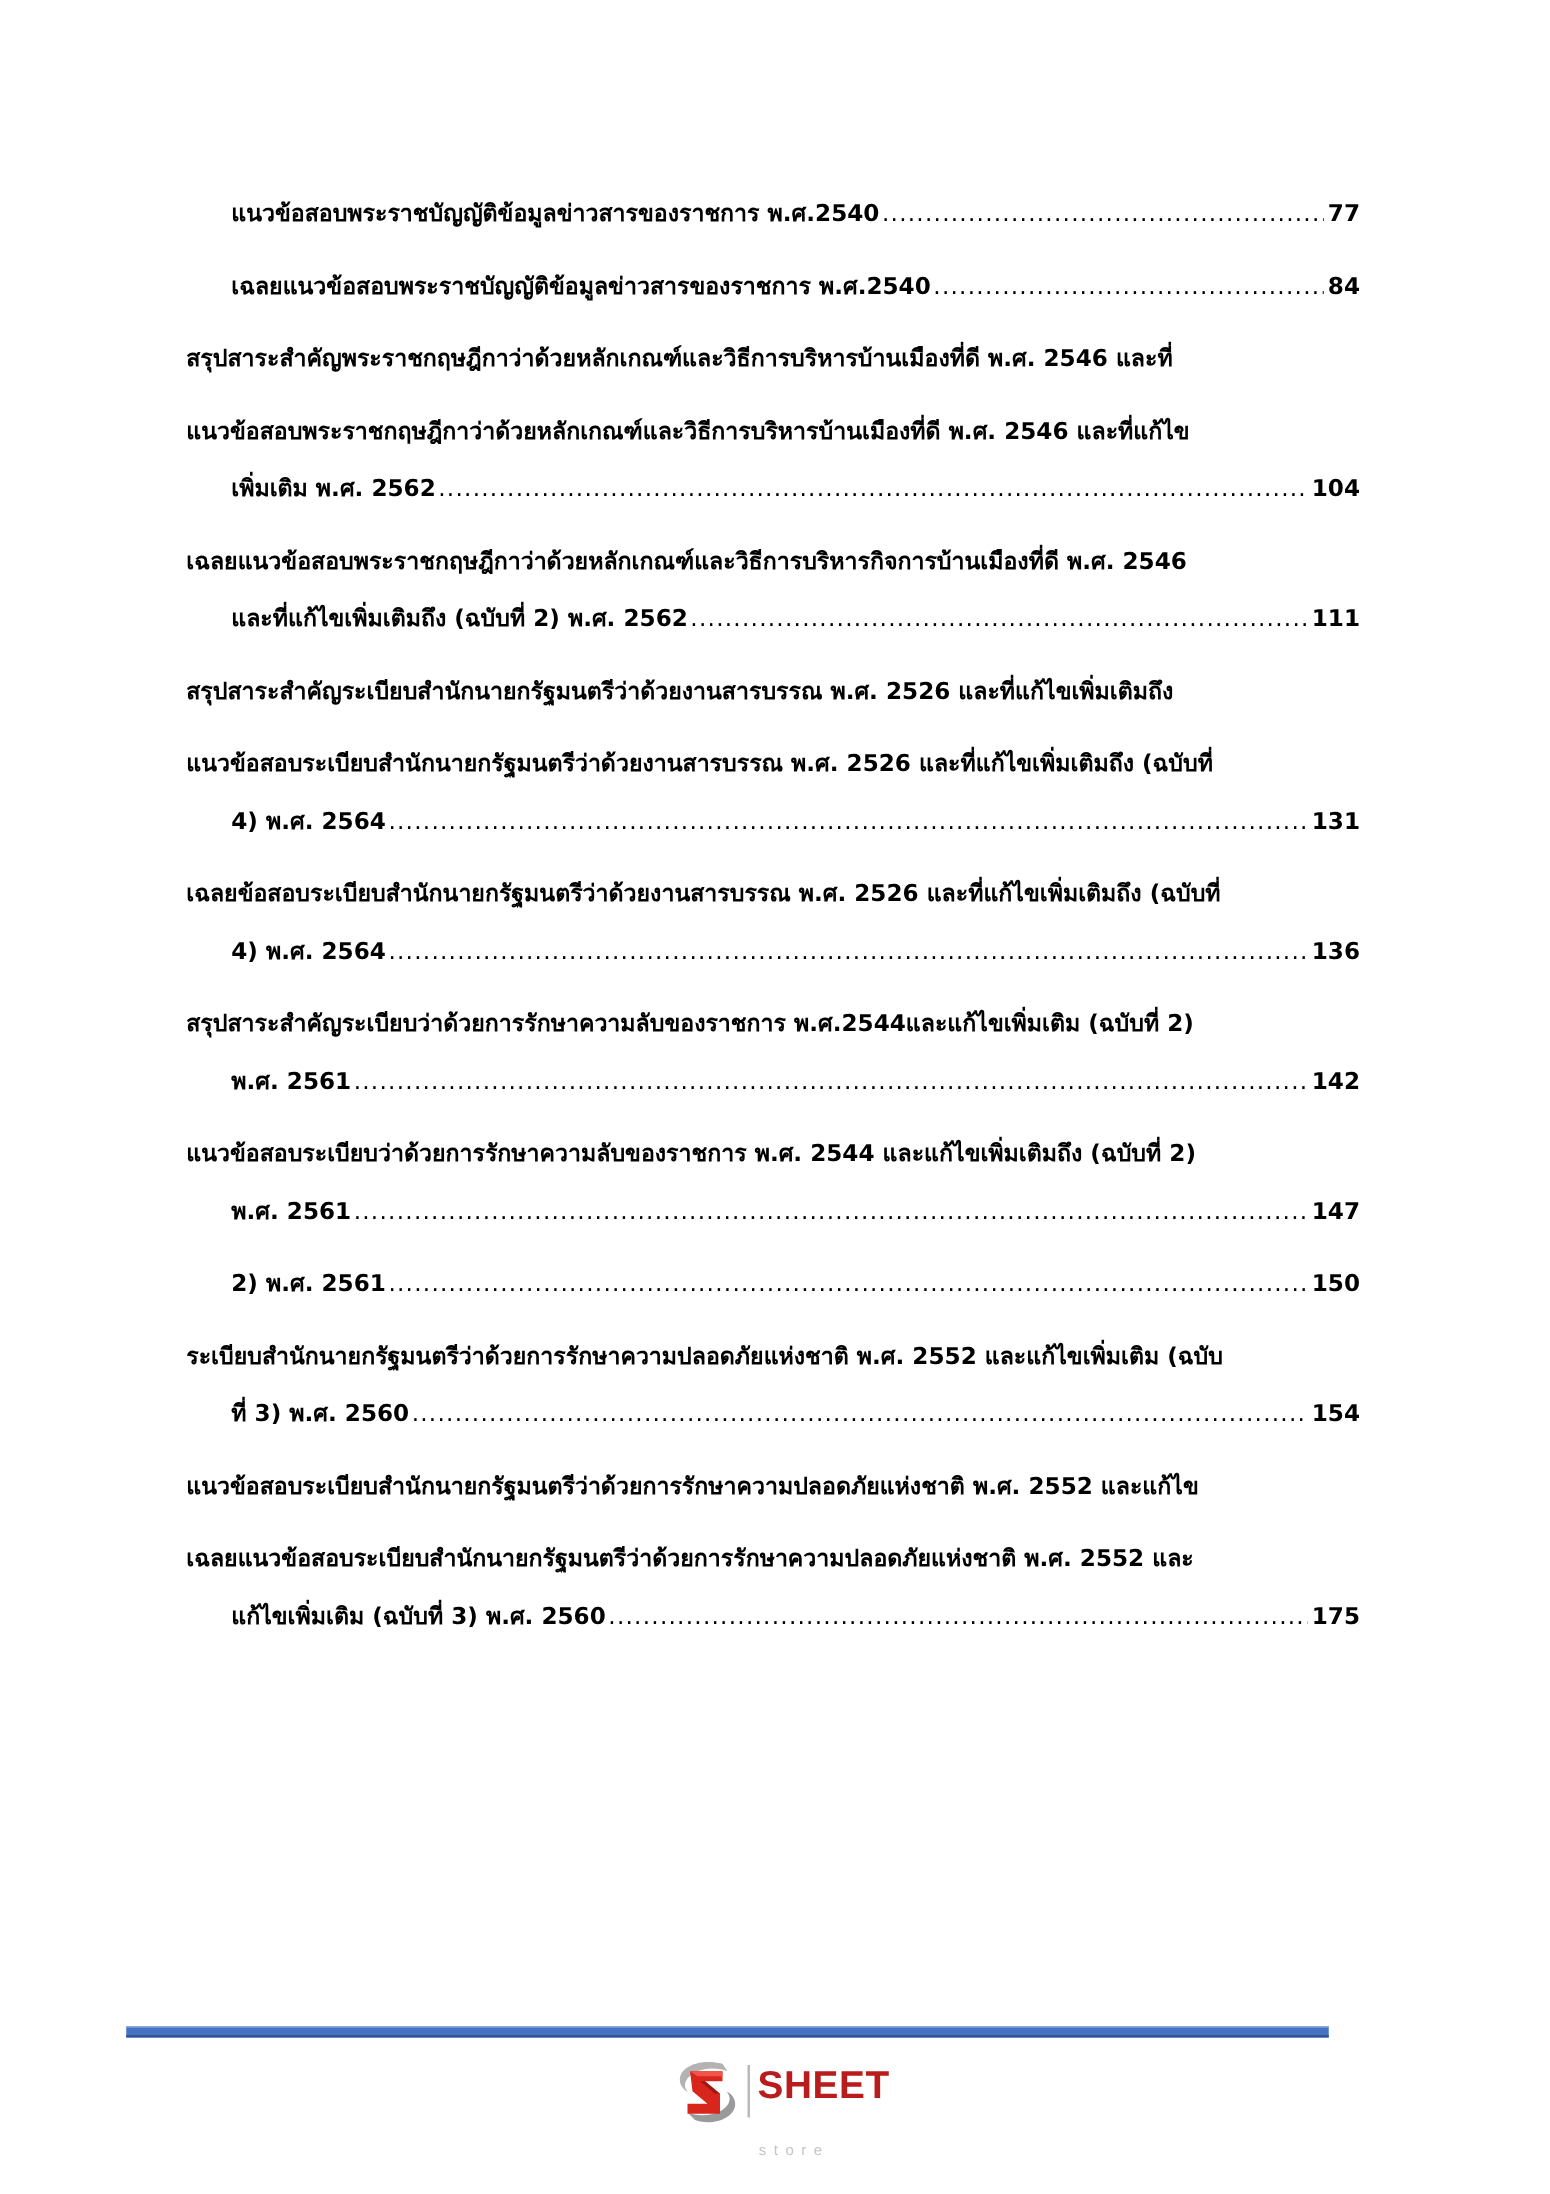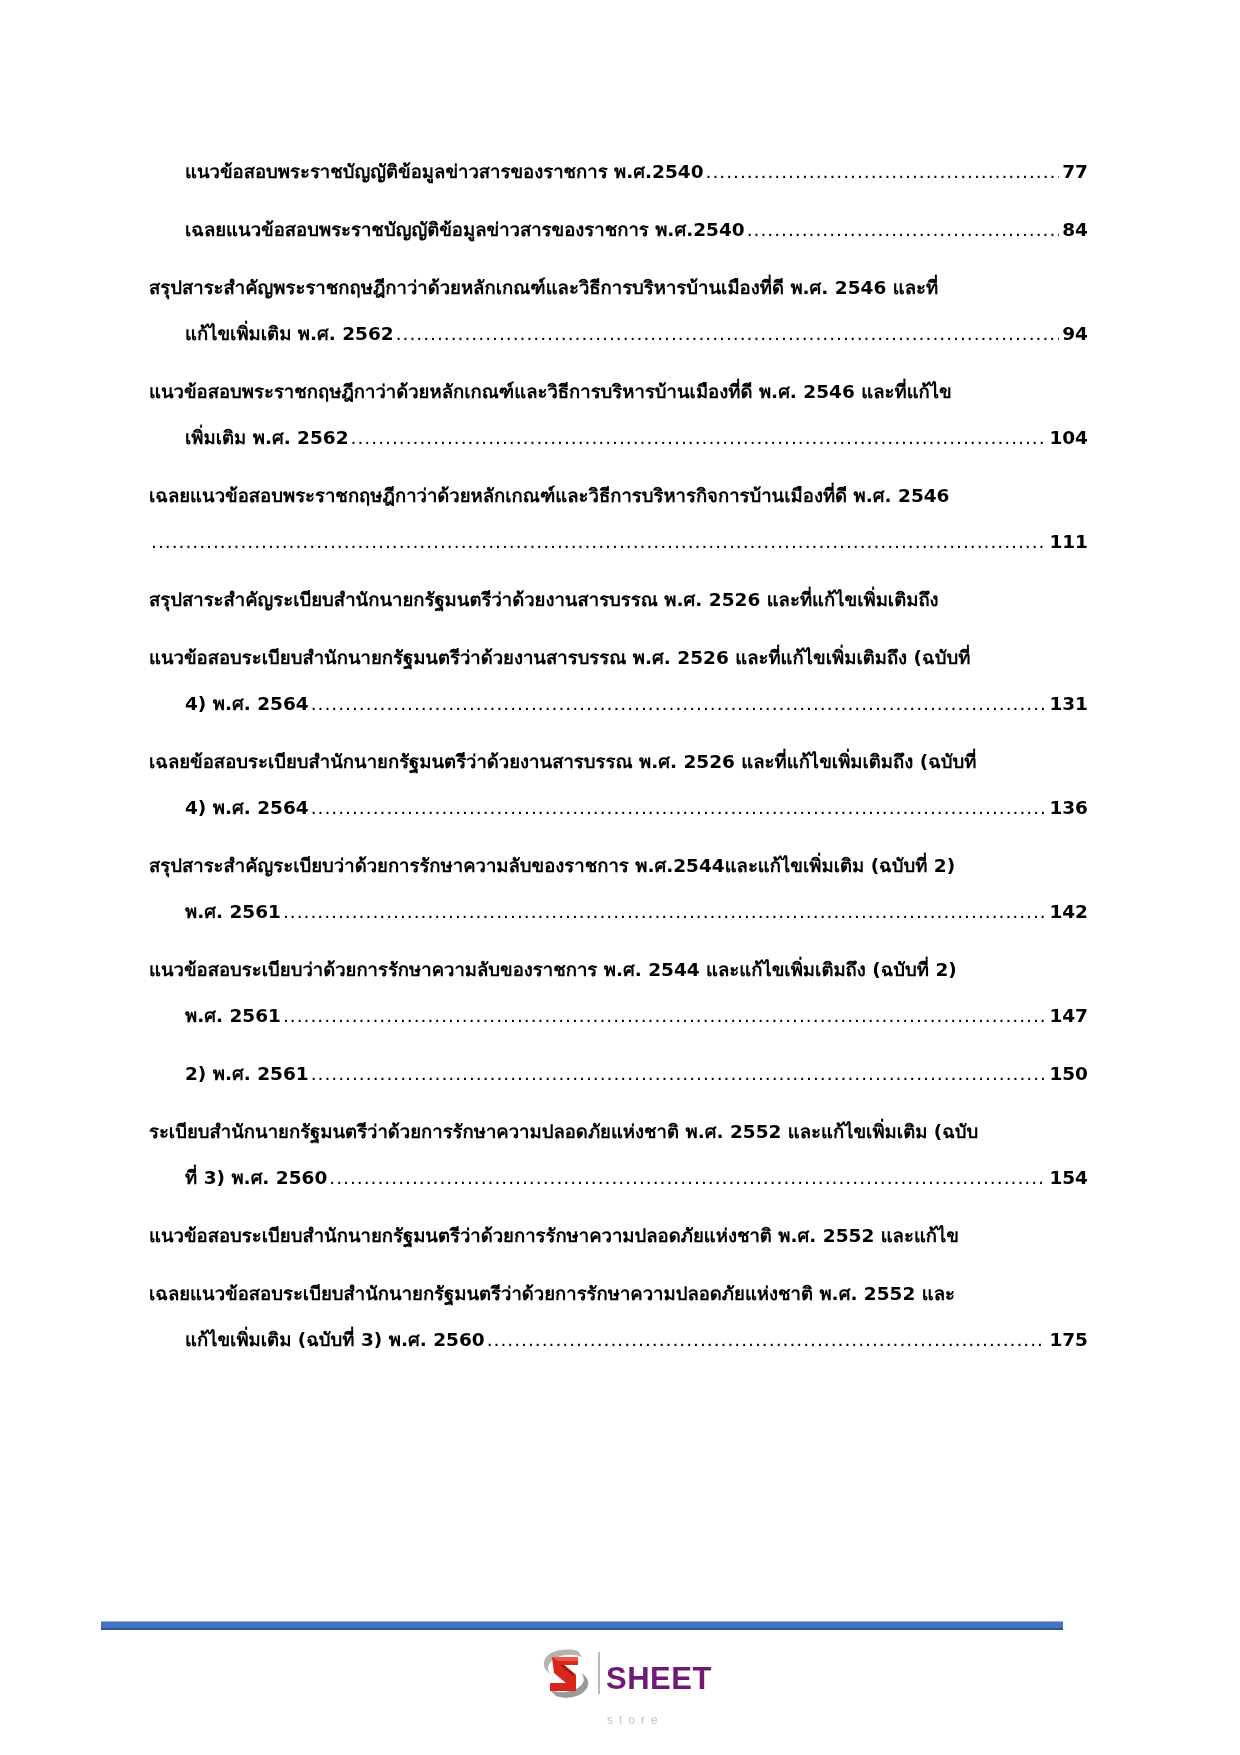--- a/index.html
+++ b/index.html
@@ -81,26 +81,26 @@
       position: absolute;
       left: 60px;
       top: 4px;
       width: 2px;
       height: 42px;
       background: #b9b9b9;
     }
     .logo-word {
       position: absolute;
       left: 68px;
-      top: 15px;
+      top: 4px;
       font-family: "Liberation Sans", sans-serif;
       font-weight: bold;
       font-size: 31px;
       line-height: 31px;
-      color: #701a75;
+      color: #b91c1c;
       letter-spacing: 0.5px;
     }
     .logo-sub {
       position: absolute;
       left: 69px;
       top: 33px;
       font-family: "Liberation Sans", sans-serif;
       font-size: 12px;
       line-height: 12px;
       color: #c4c4c4;
@@ -121,37 +121,33 @@
     </div>
     <div class="toc-entry">
       <div class="toc-line last">
         <span class="txt">เฉลยแนวข้อสอบพระราชบัญญัติข้อมูลข่าวสารของราชการ พ.ศ.2540</span>
         <span class="leader"></span>
         <span class="pg">84</span>
       </div>
     </div>
     <div class="toc-entry">
       <div class="toc-line">สรุปสาระสำคัญพระราชกฤษฎีกาว่าด้วยหลักเกณฑ์และวิธีการบริหารบ้านเมืองที่ดี พ.ศ. 2546 และที่</div>
-      <div class="toc-line last">
-        <span class="txt">แก้ไขเพิ่มเติม พ.ศ. 2562</span>
-        <span class="leader"></span>
-        <span class="pg">94</span>
-      </div>
     </div>
     <div class="toc-entry">
       <div class="toc-line">แนวข้อสอบพระราชกฤษฎีกาว่าด้วยหลักเกณฑ์และวิธีการบริหารบ้านเมืองที่ดี พ.ศ. 2546 และที่แก้ไข</div>
       <div class="toc-line last">
         <span class="txt">เพิ่มเติม พ.ศ. 2562 </span>
         <span class="leader"></span>
         <span class="pg">104</span>
       </div>
     </div>
     <div class="toc-entry">
       <div class="toc-line">เฉลยแนวข้อสอบพระราชกฤษฎีกาว่าด้วยหลักเกณฑ์และวิธีการบริหารกิจการบ้านเมืองที่ดี พ.ศ. 2546</div>
       <div class="toc-line last">
+        <span class="txt">และที่แก้ไขเพิ่มเติมถึง (ฉบับที่ 2) พ.ศ. 2562</span>
         <span class="leader"></span>
         <span class="pg">111</span>
       </div>
     </div>
     <div class="toc-entry">
       <div class="toc-line">สรุปสาระสำคัญระเบียบสำนักนายกรัฐมนตรีว่าด้วยงานสารบรรณ พ.ศ. 2526 และที่แก้ไขเพิ่มเติมถึง</div>
     </div>
     <div class="toc-entry">
       <div class="toc-line">แนวข้อสอบระเบียบสำนักนายกรัฐมนตรีว่าด้วยงานสารบรรณ พ.ศ. 2526 และที่แก้ไขเพิ่มเติมถึง (ฉบับที่</div>
       <div class="toc-line last">

